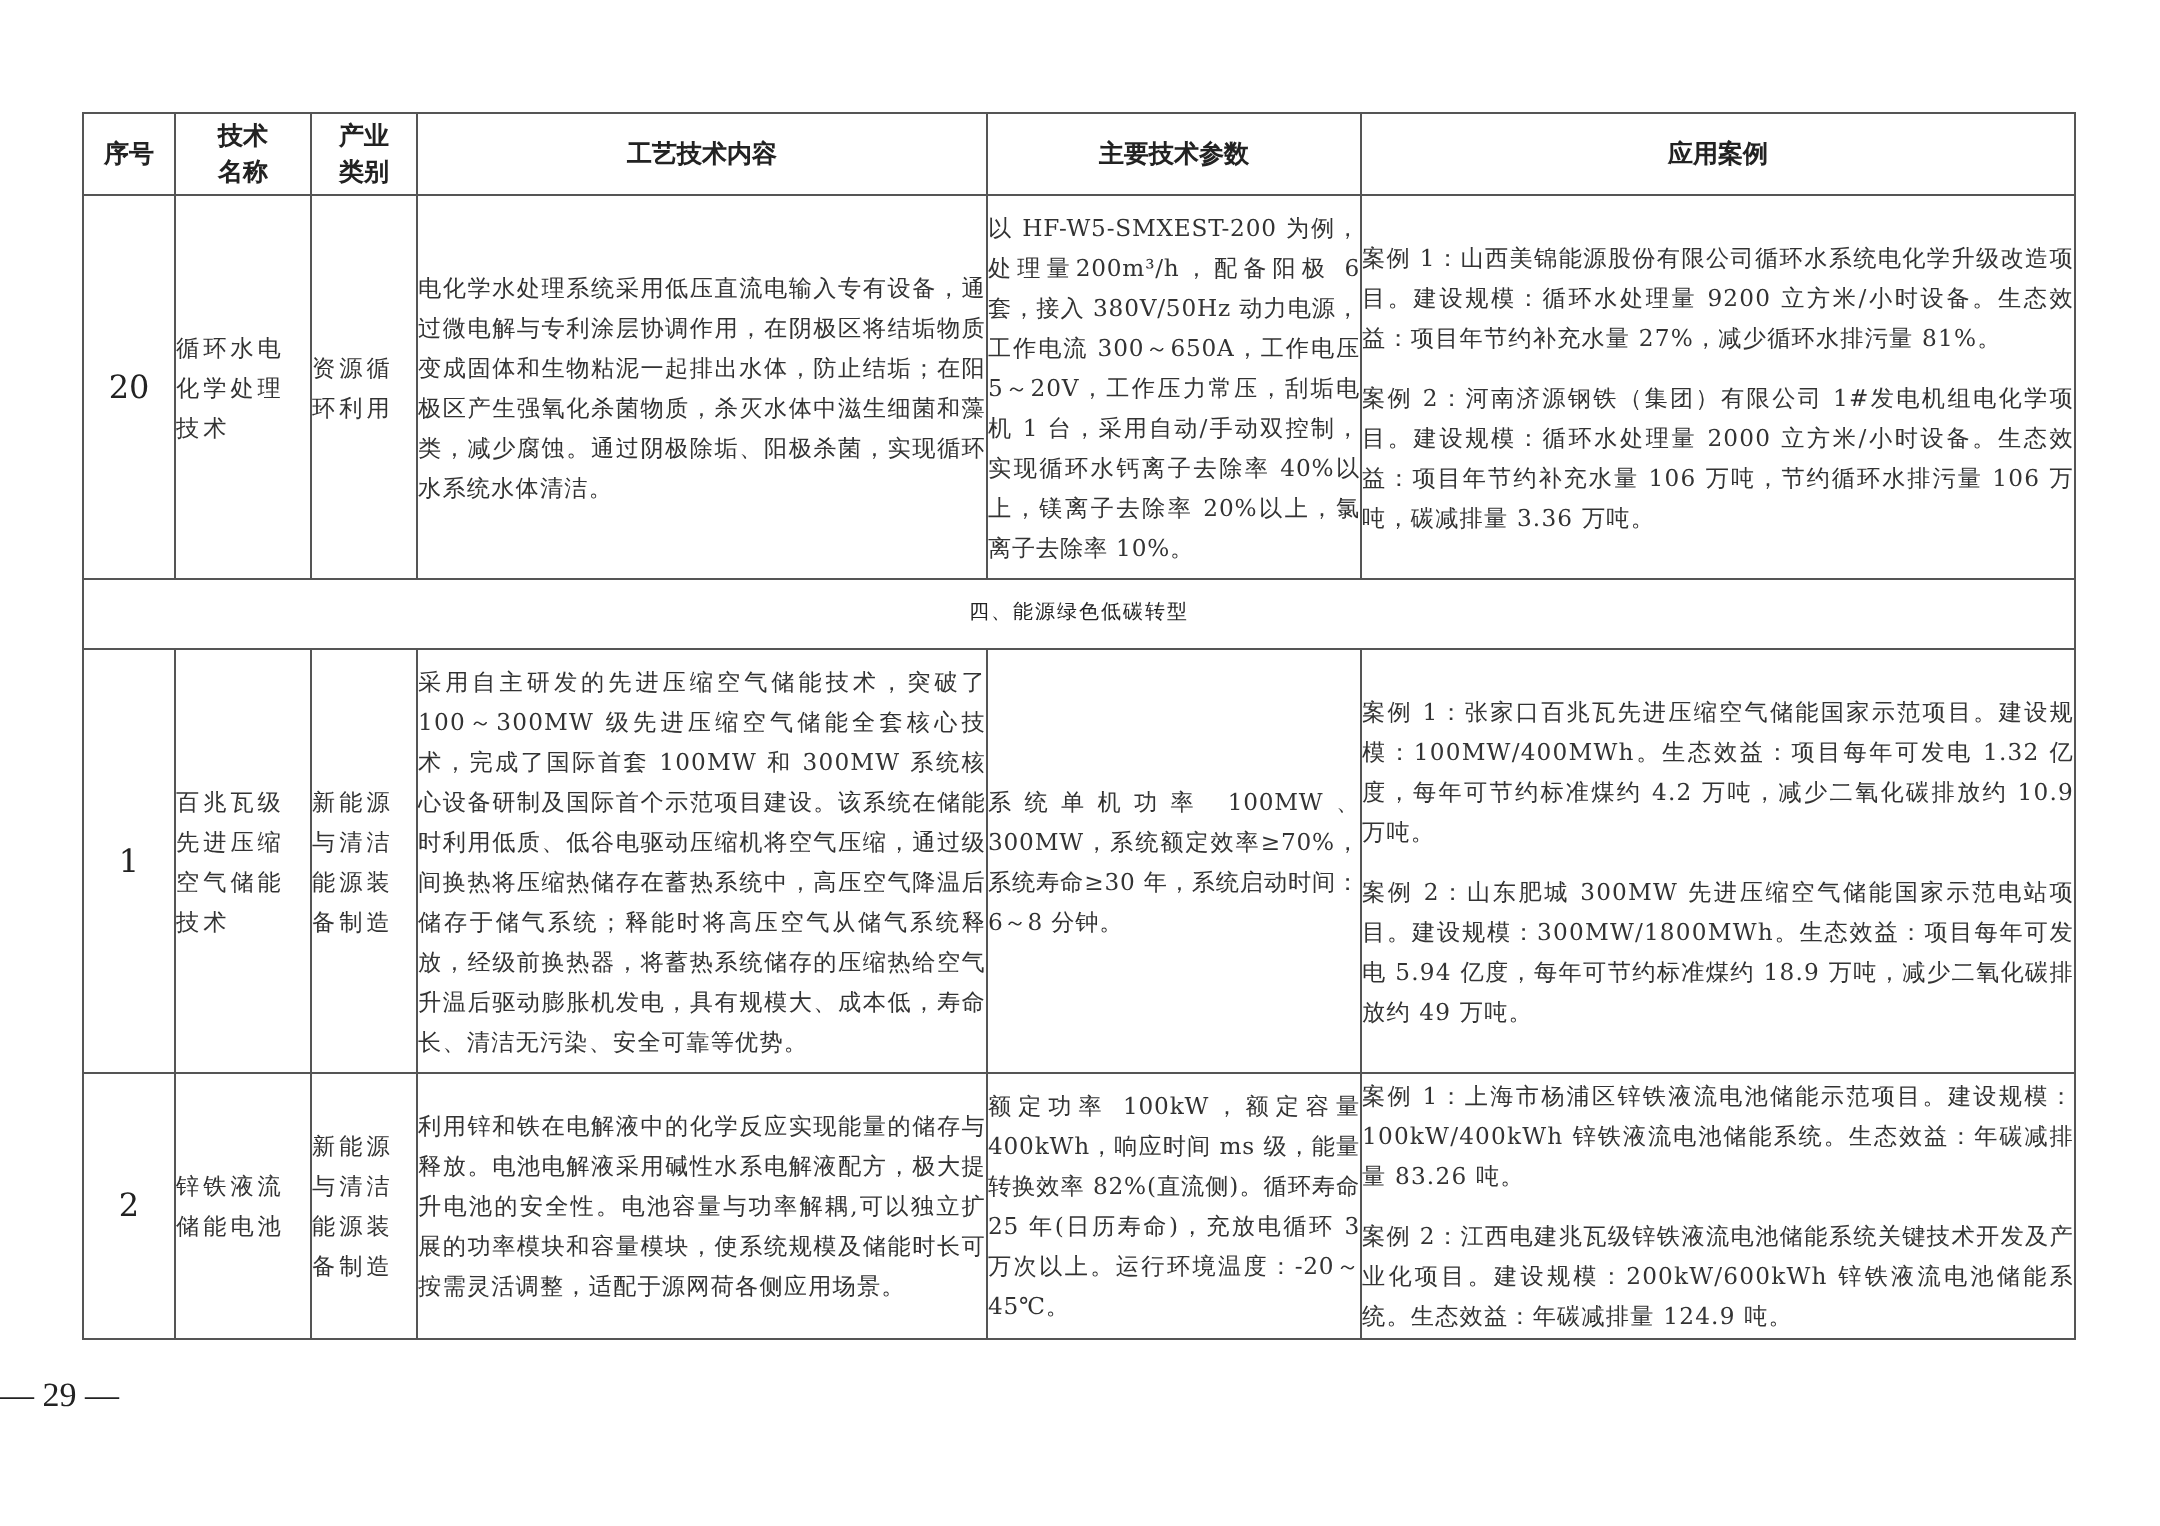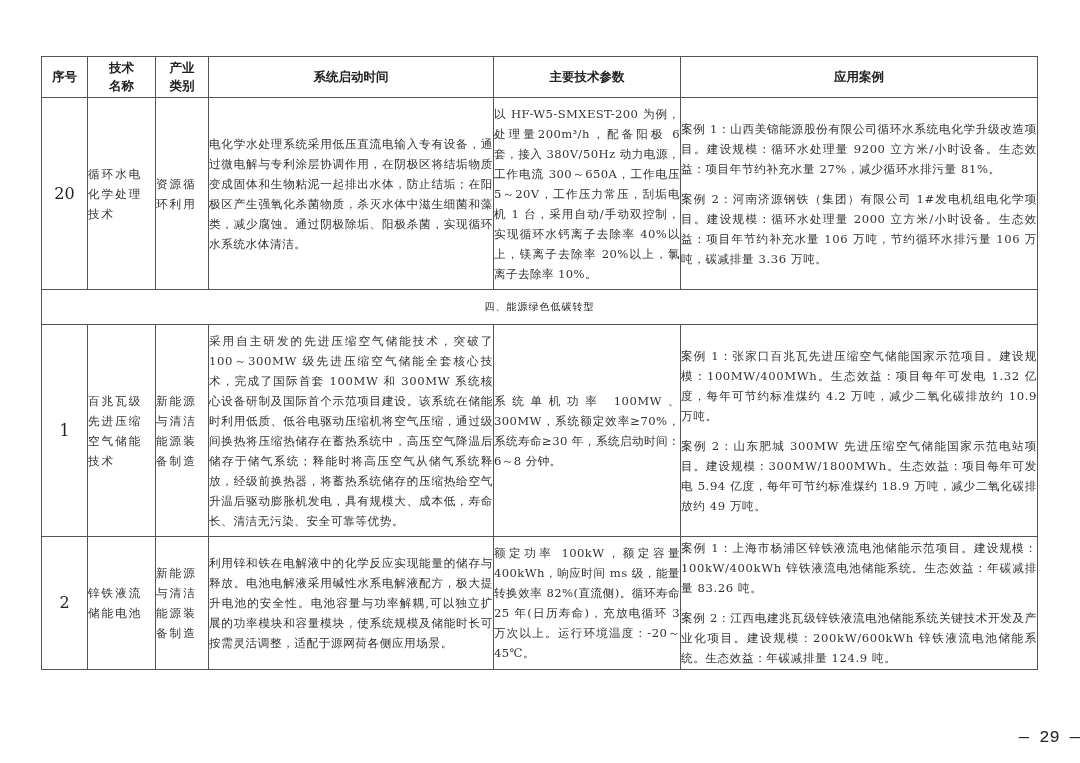--- a/index.html
+++ b/index.html
@@ -12,41 +12,41 @@
        font-size: 12.5px; color: #222; text-align: center; line-height: 18px; height: 40px; }
   td { font-size: 11.6px; line-height: 20px; }
   td.num { text-align: center; font-size: 16px; color: #222; }
   td.name, td.cat { text-align: left; padding: 0 4px 0 8px; letter-spacing: 2px; }
   td.content { padding: 1px 6px 1px 7px; text-align: justify; letter-spacing: 0.6px; }
   td.params { padding: 1px 6px 1px 7px; text-align: justify; letter-spacing: 0.4px; }
   td.cases { padding: 1px 6px 1px 7px; text-align: justify; letter-spacing: 0.6px; }
   td.section { text-align: center; font-size: 10px; color: #222; height: 34px; letter-spacing: 1px; }
   .case { display: block; }
   .case + .case { margin-top: 10px; }
-  .page-num { position: absolute; top: 688px; left: 0; width: 1080px; text-align: right;
-              font-size: 17px; color: #222; font-family: Liberation Mono, monospace; margin-top: 40px; }
+  .page-num { position: absolute; top: 688px; left: 0; width: 1080px; text-align: left;
+              font-size: 17px; color: #222; font-family: Liberation Serif, serif; }
 </style>
 </head>
 <body>
 
 <table class="main">
   <colgroup>
     <col style="width:46px">
     <col style="width:68px">
     <col style="width:53px">
     <col style="width:285px">
     <col style="width:187px">
     <col style="width:357px">
   </colgroup>
   <thead>
     <tr style="height:41px">
       <th>序号</th>
       <th><span style="display:inline-block;width:28px;">技术名称</span></th>
       <th><span style="display:inline-block;width:28px;">产业类别</span></th>
-      <th>系统启动时间</th>
+      <th>工艺技术内容</th>
       <th>主要技术参数</th>
       <th>应用案例</th>
     </tr>
   </thead>
   <tbody>
     <tr style="height:192px">
       <td class="num">20</td>
       <td class="name">循环水电化学处理技术</td>
       <td class="cat">资源循环利用</td>
       <td class="content">电化学水处理系统采用低压直流电输入专有设备，通过微电解与专利涂层协调作用，在阴极区将结垢物质变成固体和生物粘泥一起排出水体，防止结垢；在阳极区产生强氧化杀菌物质，杀灭水体中滋生细菌和藻类，减少腐蚀。通过阴极除垢、阳极杀菌，实现循环水系统水体清洁。</td>

